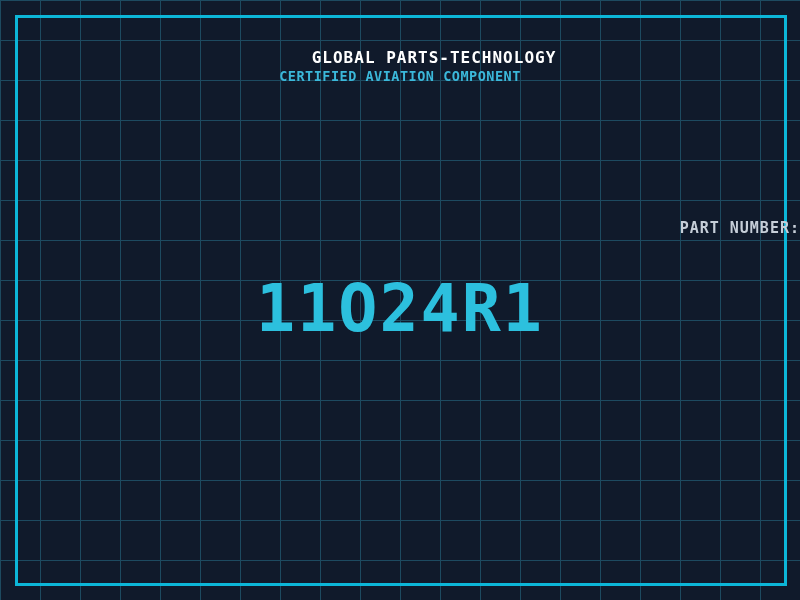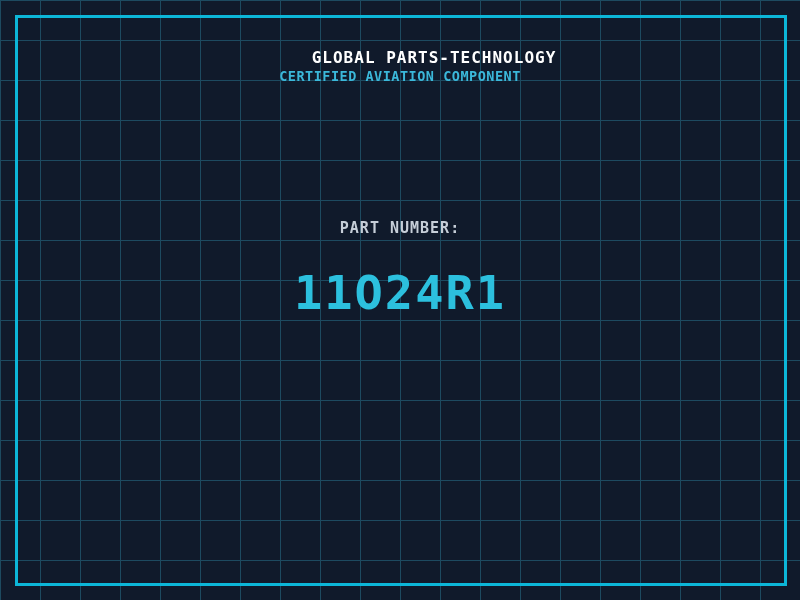--- a/index.html
+++ b/index.html
@@ -51,24 +51,25 @@
     font-weight: bold;
     letter-spacing: 0.5px;
     color: #3bb8da;
   }
   .part-label {
     top: 221px;
     font-size: 15px;
     font-weight: bold;
     letter-spacing: 1px;
     color: #c6ced8;
+    text-align: right;
   }
   .part-number {
-    top: 269px;
-    font-size: 47px;
+    top: 276px;
+    font-size: 65px;
     font-weight: bold;
     letter-spacing: 2px;
     color: #2cc0de;
   }
   .footer {
     top: 531px;
     font-size: 13px;
     font-weight: bold;
     letter-spacing: 0.5px;
     color: #dde4ea;

